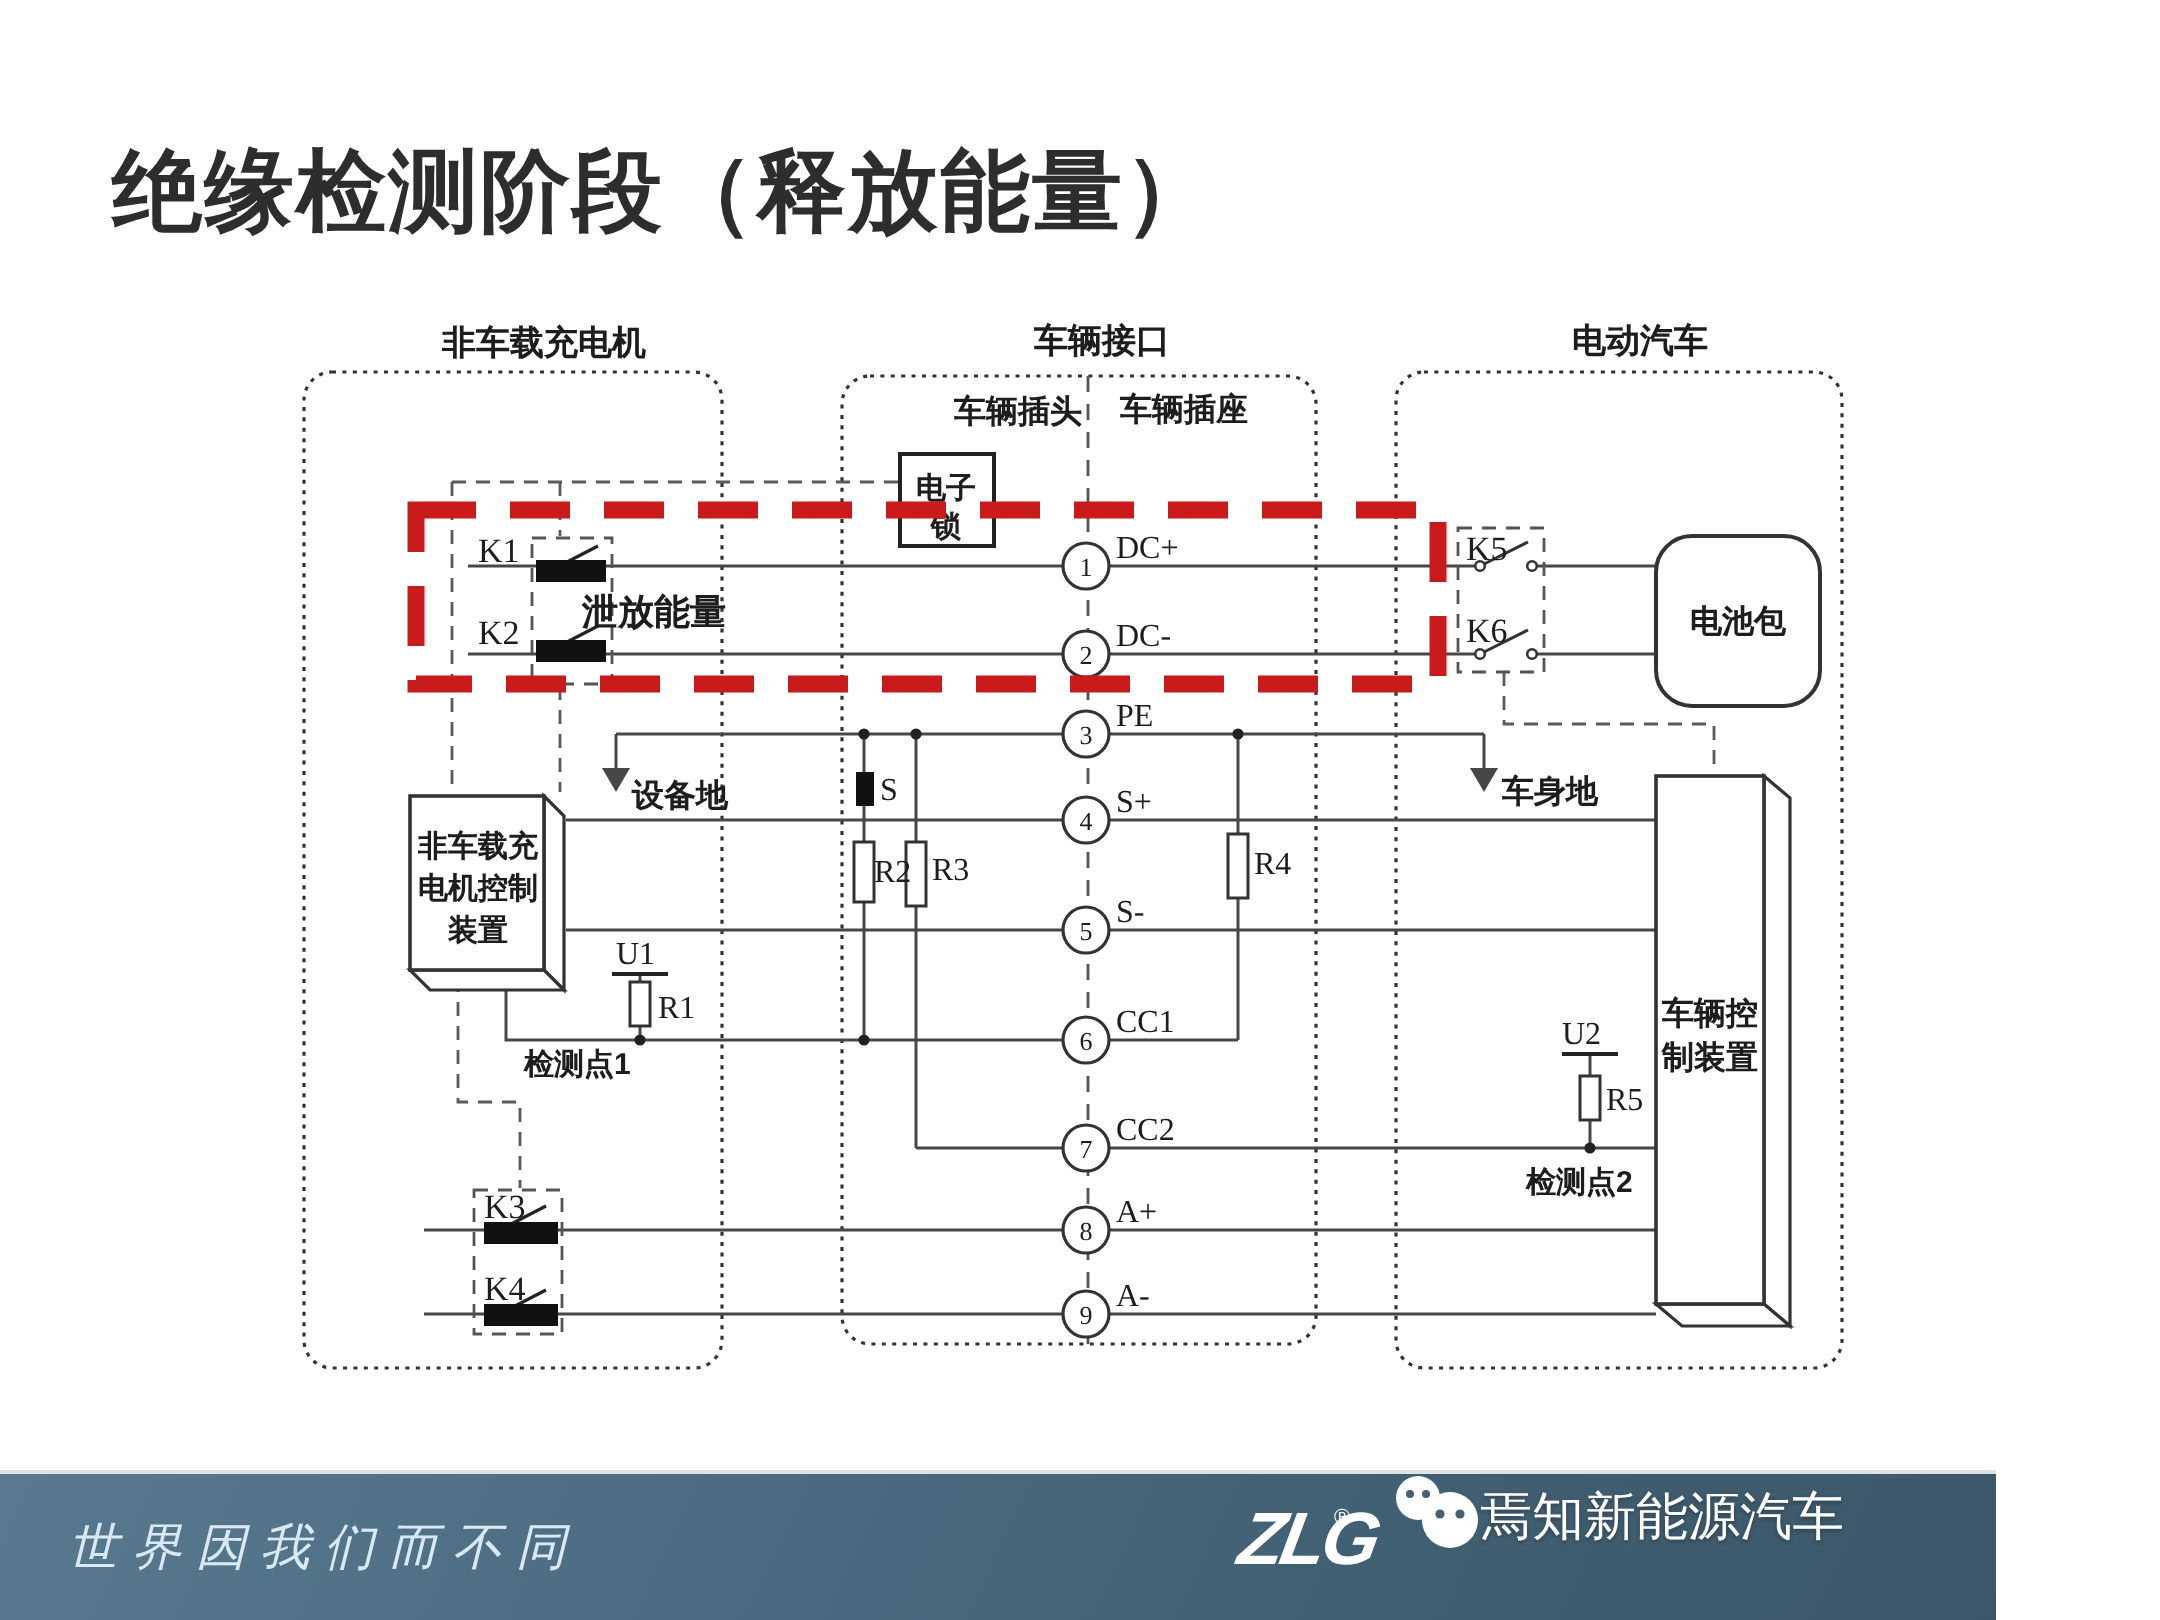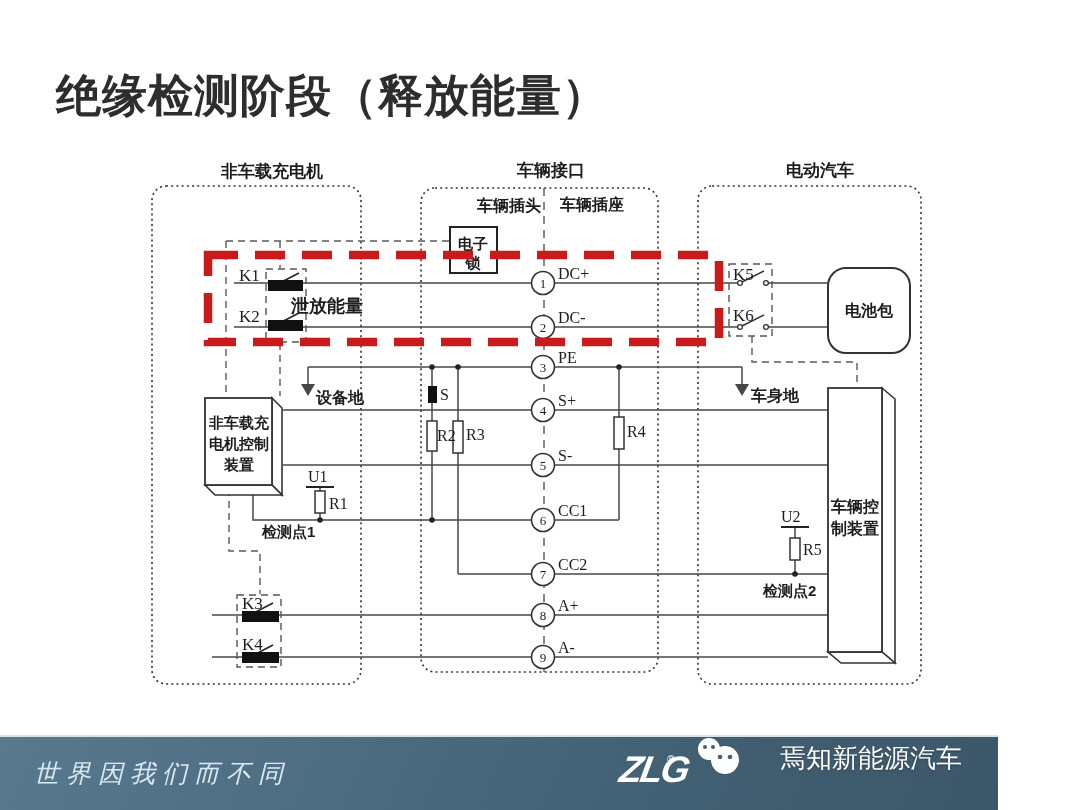--- a/index.html
+++ b/index.html
@@ -31,21 +31,21 @@
     font-size:37px;font-weight:700;font-style:italic;transform:skewX(-10deg);
     font-family:"Liberation Sans",sans-serif;letter-spacing:-2px;
   }
   .reg{position:absolute;left:47px;top:16px;color:#ffffff;font-size:11px;}
   .company{
     position:absolute;left:57px;top:32px;color:#ffffff;
     font-size:23px;font-weight:700;white-space:nowrap;text-shadow:0 1px 2px rgba(0,0,0,.35);
   }
   .wechat-name{
     position:absolute;left:120px;top:4px;color:#ffffff;
-    font-size:26px;white-space:nowrap;text-shadow:0 1px 2px rgba(0,0,0,.3);margin-left:40px;
+    font-size:26px;white-space:nowrap;text-shadow:0 1px 2px rgba(0,0,0,.3);
   }
   .wechat-icon{position:absolute;left:72px;top:-2px;width:50px;height:42px;}
 </style>
 </head>
 <body>
 
 <div class="slide">
 
   <div class="title">绝缘检测阶段（释放能量）</div>
 

